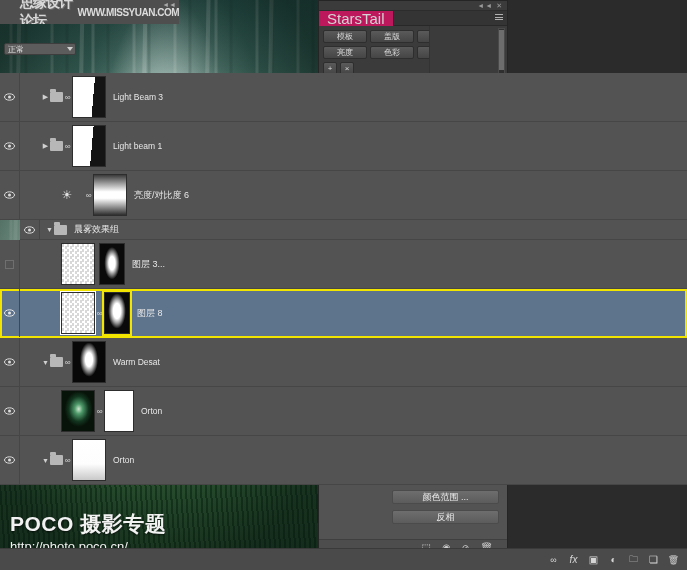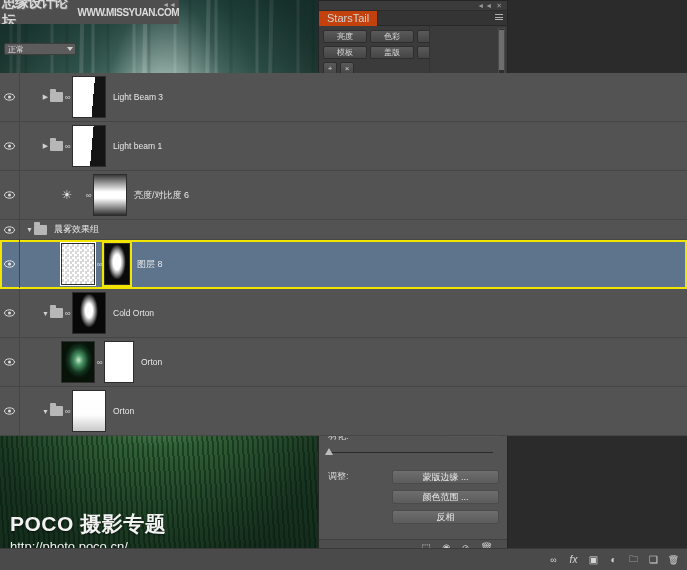--- a/index.html
+++ b/index.html
@@ -77,22 +77,22 @@
   .poco .l1 { font-size:21px; font-weight:bold; letter-spacing:.5px; }
   .poco .l2 { font-size:13px; margin-top:1px; }
 
   
   .panel { position:absolute; background:#3b3b3b; border:1px solid #252525; }
   .pbar  { height:10px; background:#3b3b3b; border-bottom:1px solid #2c2c2c;
            position:relative; }
   .pbar .dots { position:absolute; right:4px; top:1px; font-size:7px; color:#9a9a9a; letter-spacing:1px;}
   .ptabrow { height:15px; background:#343434; border-bottom:1px solid #282828;
              display:flex; align-items:center; position:relative;}
-  .ptab { height:15px; padding:0 8px; background:#c2410c; color:#d4d4d4;
-          font-size:11px; display:flex; align-items:center; border-right:1px solid #2b2b2b;}
+  .ptab { height:15px; padding:0 8px; background:#be185d; color:#d4d4d4;
+          font-size:15px; display:flex; align-items:center; border-right:1px solid #2b2b2b;}
   .pmenu { position:absolute; right:4px; top:3px; width:8px; height:7px; }
   .pmenu i{ display:block; height:1px; background:#b0b0b0; margin-bottom:1.5px;}
 
   
   #starstail { left:318px; top:0; width:190px; height:118px; }
   .st-body { padding:4px 3px 0 4px; position:relative; height:93px; }
   .st-right { position:absolute; right:0; top:0; width:78px; height:93px; background:#3b3b3b;
               border-left:1px solid #333;}
   .st-scroll{ position:absolute; right:2px; top:2px; width:7px; height:78px; background:#2f2f2f;
               border:1px solid #4a4a4a;}
@@ -163,21 +163,21 @@
   .adj-btns{ margin-left:64px; display:flex; flex-direction:column; gap:6px; padding-top:3px;}
   .adj-btn{ height:14px; background:linear-gradient(180deg,#6e6e6e,#5c5c5c); border:1px solid #4b4b4b;
             border-radius:2px; color:#ebebeb; font-size:9px; text-align:center; line-height:12px;}
   .pr-foot{ position:absolute; left:0; right:0; bottom:14px; height:16px; background:#4d4d4d;
             border-top:1px solid #3f3f3f; display:flex; align-items:center;
             justify-content:flex-end; gap:11px; padding-right:14px;}
 
   
   #layers { left:508px; top:0; width:179px; height:570px; background:#535353; border:none;}
   .wm { height:24px; background:#4e4e4e; display:flex; align-items:center; gap:4px;
-        padding-left:2px; position:relative; overflow:hidden;}
+        padding-left:20px; position:relative; overflow:hidden;}
   .wm .cn { font-size:14px; font-weight:bold; color:#d8d8d8; letter-spacing:-1px;
             text-shadow:1px 1px 0 #6b6b6b;}
   .wm .en { font-size:10px; font-weight:bold; color:#dcdcdc; letter-spacing:-.5px;}
   .wm .dots{ position:absolute; right:3px; top:1px; font-size:7px; color:#aaa;}
 
   .lfilter{ height:17px; background:#474747; display:flex; align-items:center;
             gap:4px; padding:0 4px; border-bottom:1px solid #3a3a3a; font-size:8px; color:#d2d2d2;}
   .lfilter .sel{ display:flex; align-items:center; gap:3px; background:#5c5c5c;
                  border:1px solid #3d3d3d; height:12px; padding:0 2px; border-radius:2px;}
   .ico-sm{ width:9px; height:9px; color:#cfcfcf; font-size:8px; line-height:9px; text-align:center;}
@@ -191,21 +191,21 @@
   .val-box{ width:26px; height:12px; background:#5c5c5c; border:1px solid #3d3d3d;
             font-size:8px; color:#e4e4e4; text-align:center; line-height:11px; border-radius:1px;}
   .step{ width:11px; height:12px; background:#5c5c5c; border:1px solid #3d3d3d;
          display:flex; align-items:center; justify-content:center; border-radius:1px;}
   .llock{ height:16px; display:flex; align-items:center; gap:4px; padding:0 4px; font-size:8px;
           color:#d8d8d8; border-bottom:1px solid #454545;}
 
   .llist{ position:absolute; left:0; right:0; top:73px; bottom:22px; overflow:hidden;}
   .lrow{ position:relative; height:49px; border-bottom:1px solid #464646; display:flex;
          align-items:center; background:#535353;}
-  .lrow.small{ height:20px;}
+  .lrow.small{ height:20px;margin-left:20px;}
   .lrow.sel{ background:#5e738c; }
   .lrow.selbox{ outline:2px solid #f2e500; outline-offset:-2px; z-index:3;}
   .eye{ width:19px; display:flex; align-items:center; justify-content:center; flex:0 0 19px;}
   .eye svg{ display:block;}
   .lsepline{ position:absolute; left:19px; top:0; bottom:0; width:1px; background:#464646;}
   .arrow{ width:9px; text-align:center; font-size:7px; color:#d0d0d0;}
   .folder{ width:13px; height:10px; background:#b7b7b7; border-radius:1px; position:relative;}
   .folder:before{ content:""; position:absolute; left:0; top:-3px; width:6px; height:3px;
                   background:#b7b7b7; border-radius:1px 1px 0 0;}
   .chain{ width:9px; font-size:8px; color:#d8d8d8; text-align:center;}
@@ -267,28 +267,28 @@
           <i></i>
         </div>
     </div>
     <div class="st-body">
       <div class="st-right">
         <div class="st-scroll">
             <b></b>
           </div>
       </div>
       <div class="btnrow">
+        <div class="cbtn wide">模板</div>
+        <div class="cbtn wide">盖版</div>
+        <div class="cbtn wide">工具</div>
+      </div>
+      <div class="btnrow">
         <div class="cbtn wide">亮度</div>
         <div class="cbtn wide">色彩</div>
         <div class="cbtn wide">对比</div>
-      </div>
-      <div class="btnrow">
-        <div class="cbtn wide">模板</div>
-        <div class="cbtn wide">盖版</div>
-        <div class="cbtn wide">工具</div>
       </div>
       <div class="btnrow">
         <div class="cbtn sm">+</div>
         <div class="cbtn sm">×</div>
         <div style="flex:1"></div>
         <div class="cbtn">更多</div>
       </div>
       <div class="gridrow">
         <div class="cbtn grid">中1</div>
         <div class="cbtn grid">中2</div>
@@ -551,20 +551,30 @@
               <circle cx="5.5" cy="4" r="1.5" fill="#ddd"></circle>
             </svg>
         </div>
         <div style="width:6px"></div>
         <span class="arrow">▼</span>
         <span class="folder"></span>
         <span class="lname cn">晨雾效果组</span>
       </div>
 
 
+      <div class="lrow">
+        <div class="lsepline"></div>
+        <div class="eye">
+          <span style="width:9px;height:9px;border:1px solid #6f6f6f;display:block;"></span>
+        </div>
+        <div style="width:42px"></div>
+        <div class="thumb th-checker"></div>
+        <div class="thumb mask" style="background:radial-gradient(ellipse 9px 19px at 50% 48%, #ffffff 0 35%, #8e8e8e 58%, #0a0a0a 85%);"></div>
+        <span class="lname cn">图层 3...</span>
+      </div>
 
       <div class="lrow sel selbox">
         <div class="lsepline"></div>
         <div class="eye">
           <svg width="11" height="8" viewBox="0 0 11 8">
               <ellipse cx="5.5" cy="4" rx="5" ry="3.2" fill="none" stroke="#e9e9e9" stroke-width="1"></ellipse>
               <circle cx="5.5" cy="4" r="1.5" fill="#e9e9e9"></circle>
             </svg>
         </div>
         <div style="width:42px"></div>
@@ -580,21 +590,21 @@
           <svg width="11" height="8" viewBox="0 0 11 8">
               <ellipse cx="5.5" cy="4" rx="5" ry="3.2" fill="none" stroke="#ddd" stroke-width="1"></ellipse>
               <circle cx="5.5" cy="4" r="1.5" fill="#ddd"></circle>
             </svg>
         </div>
         <div style="width:22px"></div>
         <span class="arrow">▼</span>
         <span class="folder"></span>
         <span class="chain">∞</span>
         <div class="thumb" style="background:radial-gradient(ellipse 10px 19px at 50% 44%, #ffffff 0 36%, #8c8c8c 62%, #080808 90%);"></div>
-        <span class="lname">Cold Orton</span>
+        <span class="lname">Warm Desat</span>
       </div>
 
 
       <div class="lrow">
         <div class="lsepline"></div>
         <div class="eye">
           <svg width="11" height="8" viewBox="0 0 11 8">
               <ellipse cx="5.5" cy="4" rx="5" ry="3.2" fill="none" stroke="#ddd" stroke-width="1"></ellipse>
               <circle cx="5.5" cy="4" r="1.5" fill="#ddd"></circle>
             </svg>

